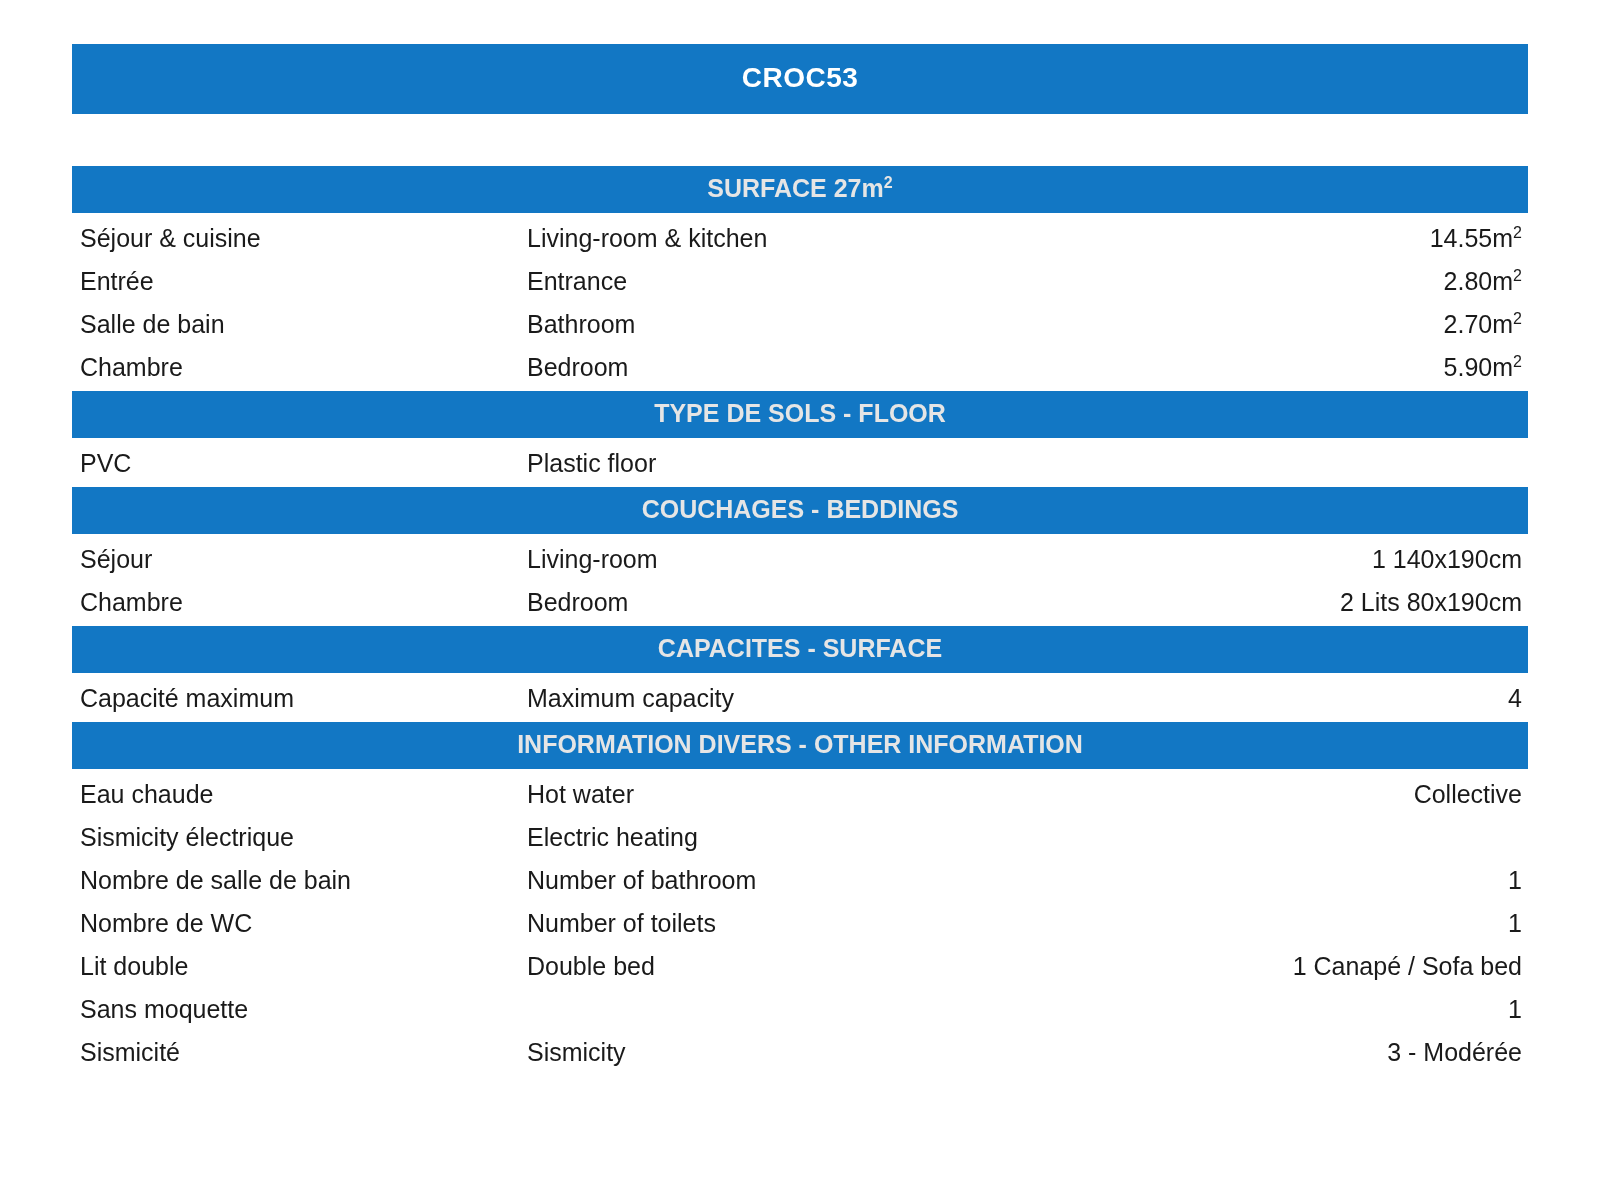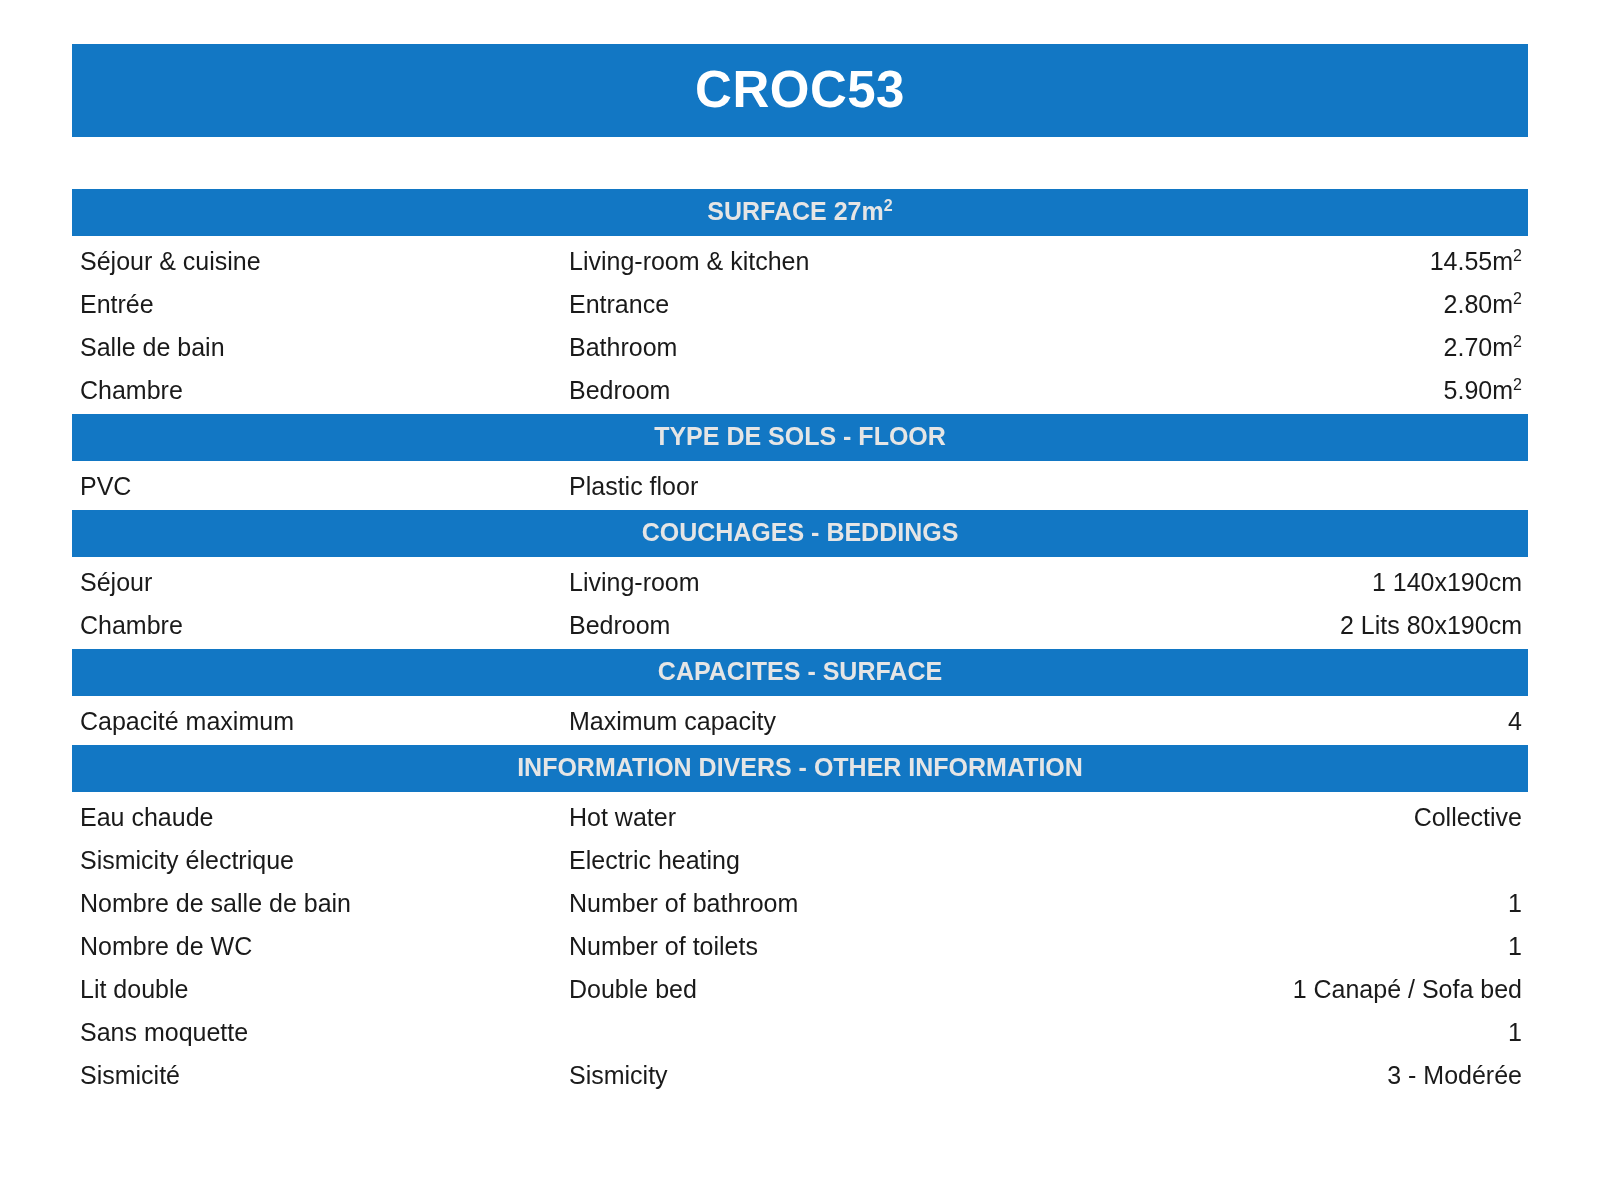--- a/index.html
+++ b/index.html
@@ -17,21 +17,21 @@
   .sheet {
     width: 1600px;
     height: 1200px;
     box-sizing: border-box;
     padding: 44px 72px 0 72px;
   }
   .title-bar {
     background: #1277c4;
     color: #ffffff;
     text-align: center;
-    font-size: 51px;
+    font-size: 28px;
     font-weight: bold;
     letter-spacing: 0.5px;
     line-height: 1;
     padding: 20px 0 22px 0;
     margin-bottom: 52px;
   }
   .section-bar {
     background: #1277c4;
     color: #e5e5e5;
     text-align: center;
@@ -47,21 +47,20 @@
   }
   .rows {
     padding: 4px 0 2px 0;
   }
   .row {
     display: flex;
     align-items: flex-start;
     font-size: 25px;
     line-height: 1;
     padding: 9px 0 9px 0;
-    gap: 42px;
   }
   .col-fr {
     width: 455px;
     flex: 0 0 455px;
     padding-left: 8px;
     box-sizing: border-box;
     white-space: nowrap;
   }
   .col-en {
     width: 560px;

